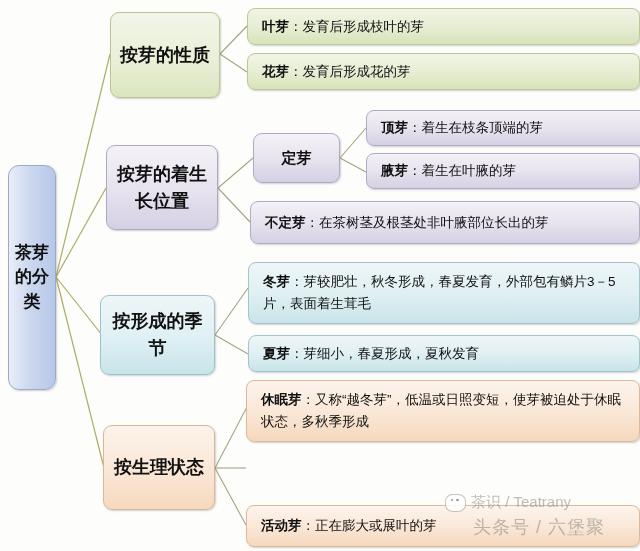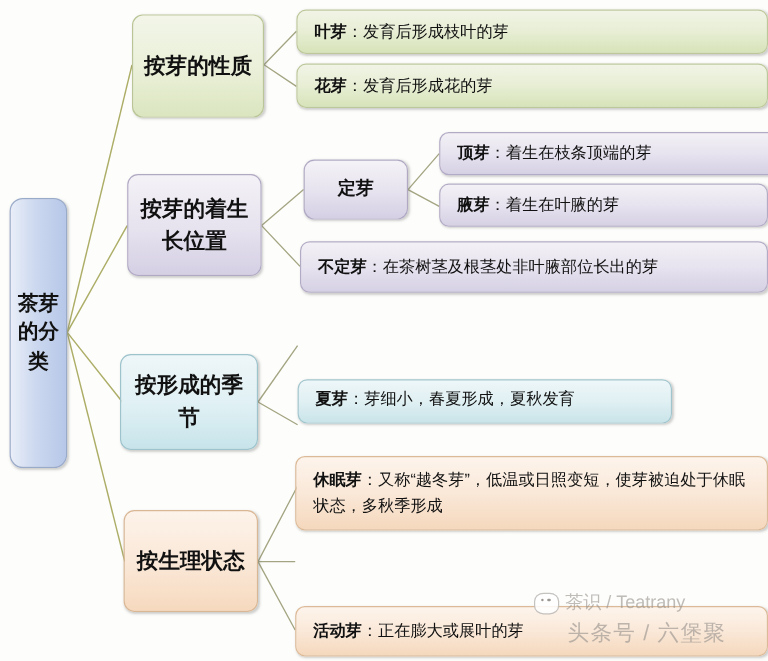--- a/index.html
+++ b/index.html
@@ -184,22 +184,27 @@
   <div class="node leaf l-purple" style="left:250px;top:201px;width:390px;height:43px;">
     <span class="txt">
       <b>不定芽</b><span>：</span><span>在茶树茎及根茎处非叶腋部位长出的芽</span>
     </span>
   </div>
 
   <div class="node branch b-cyan" style="left:100px;top:295px;width:115px;height:80px;">
     <span class="txt">按形成的季节</span>
   </div>
 
-
-  <div class="node leaf l-cyan" style="left:248px;top:316px;width:312px;height:37px;font-family:Liberation Mono, monospace;">
+  <div class="node leaf l-cyan" style="left:248px;top:262px;width:392px;height:62px;">
+    <span class="txt">
+      <b>冬芽</b><span>：</span><span>芽较肥壮，秋冬形成，春夏发育，外部包有鳞片3－5片，表面着生茸毛</span>
+    </span>
+  </div>
+
+  <div class="node leaf l-cyan" style="left:248px;top:335px;width:392px;height:37px;">
     <span class="txt">
       <b>夏芽</b><span>：</span><span>芽细小，春夏形成，夏秋发育</span>
     </span>
   </div>
 
   <div class="node branch b-orange" style="left:103px;top:425px;width:112px;height:85px;">
     <span class="txt">按生理状态</span>
   </div>
 
   <div class="node leaf l-orange" style="left:246px;top:380px;width:394px;height:62px;">

